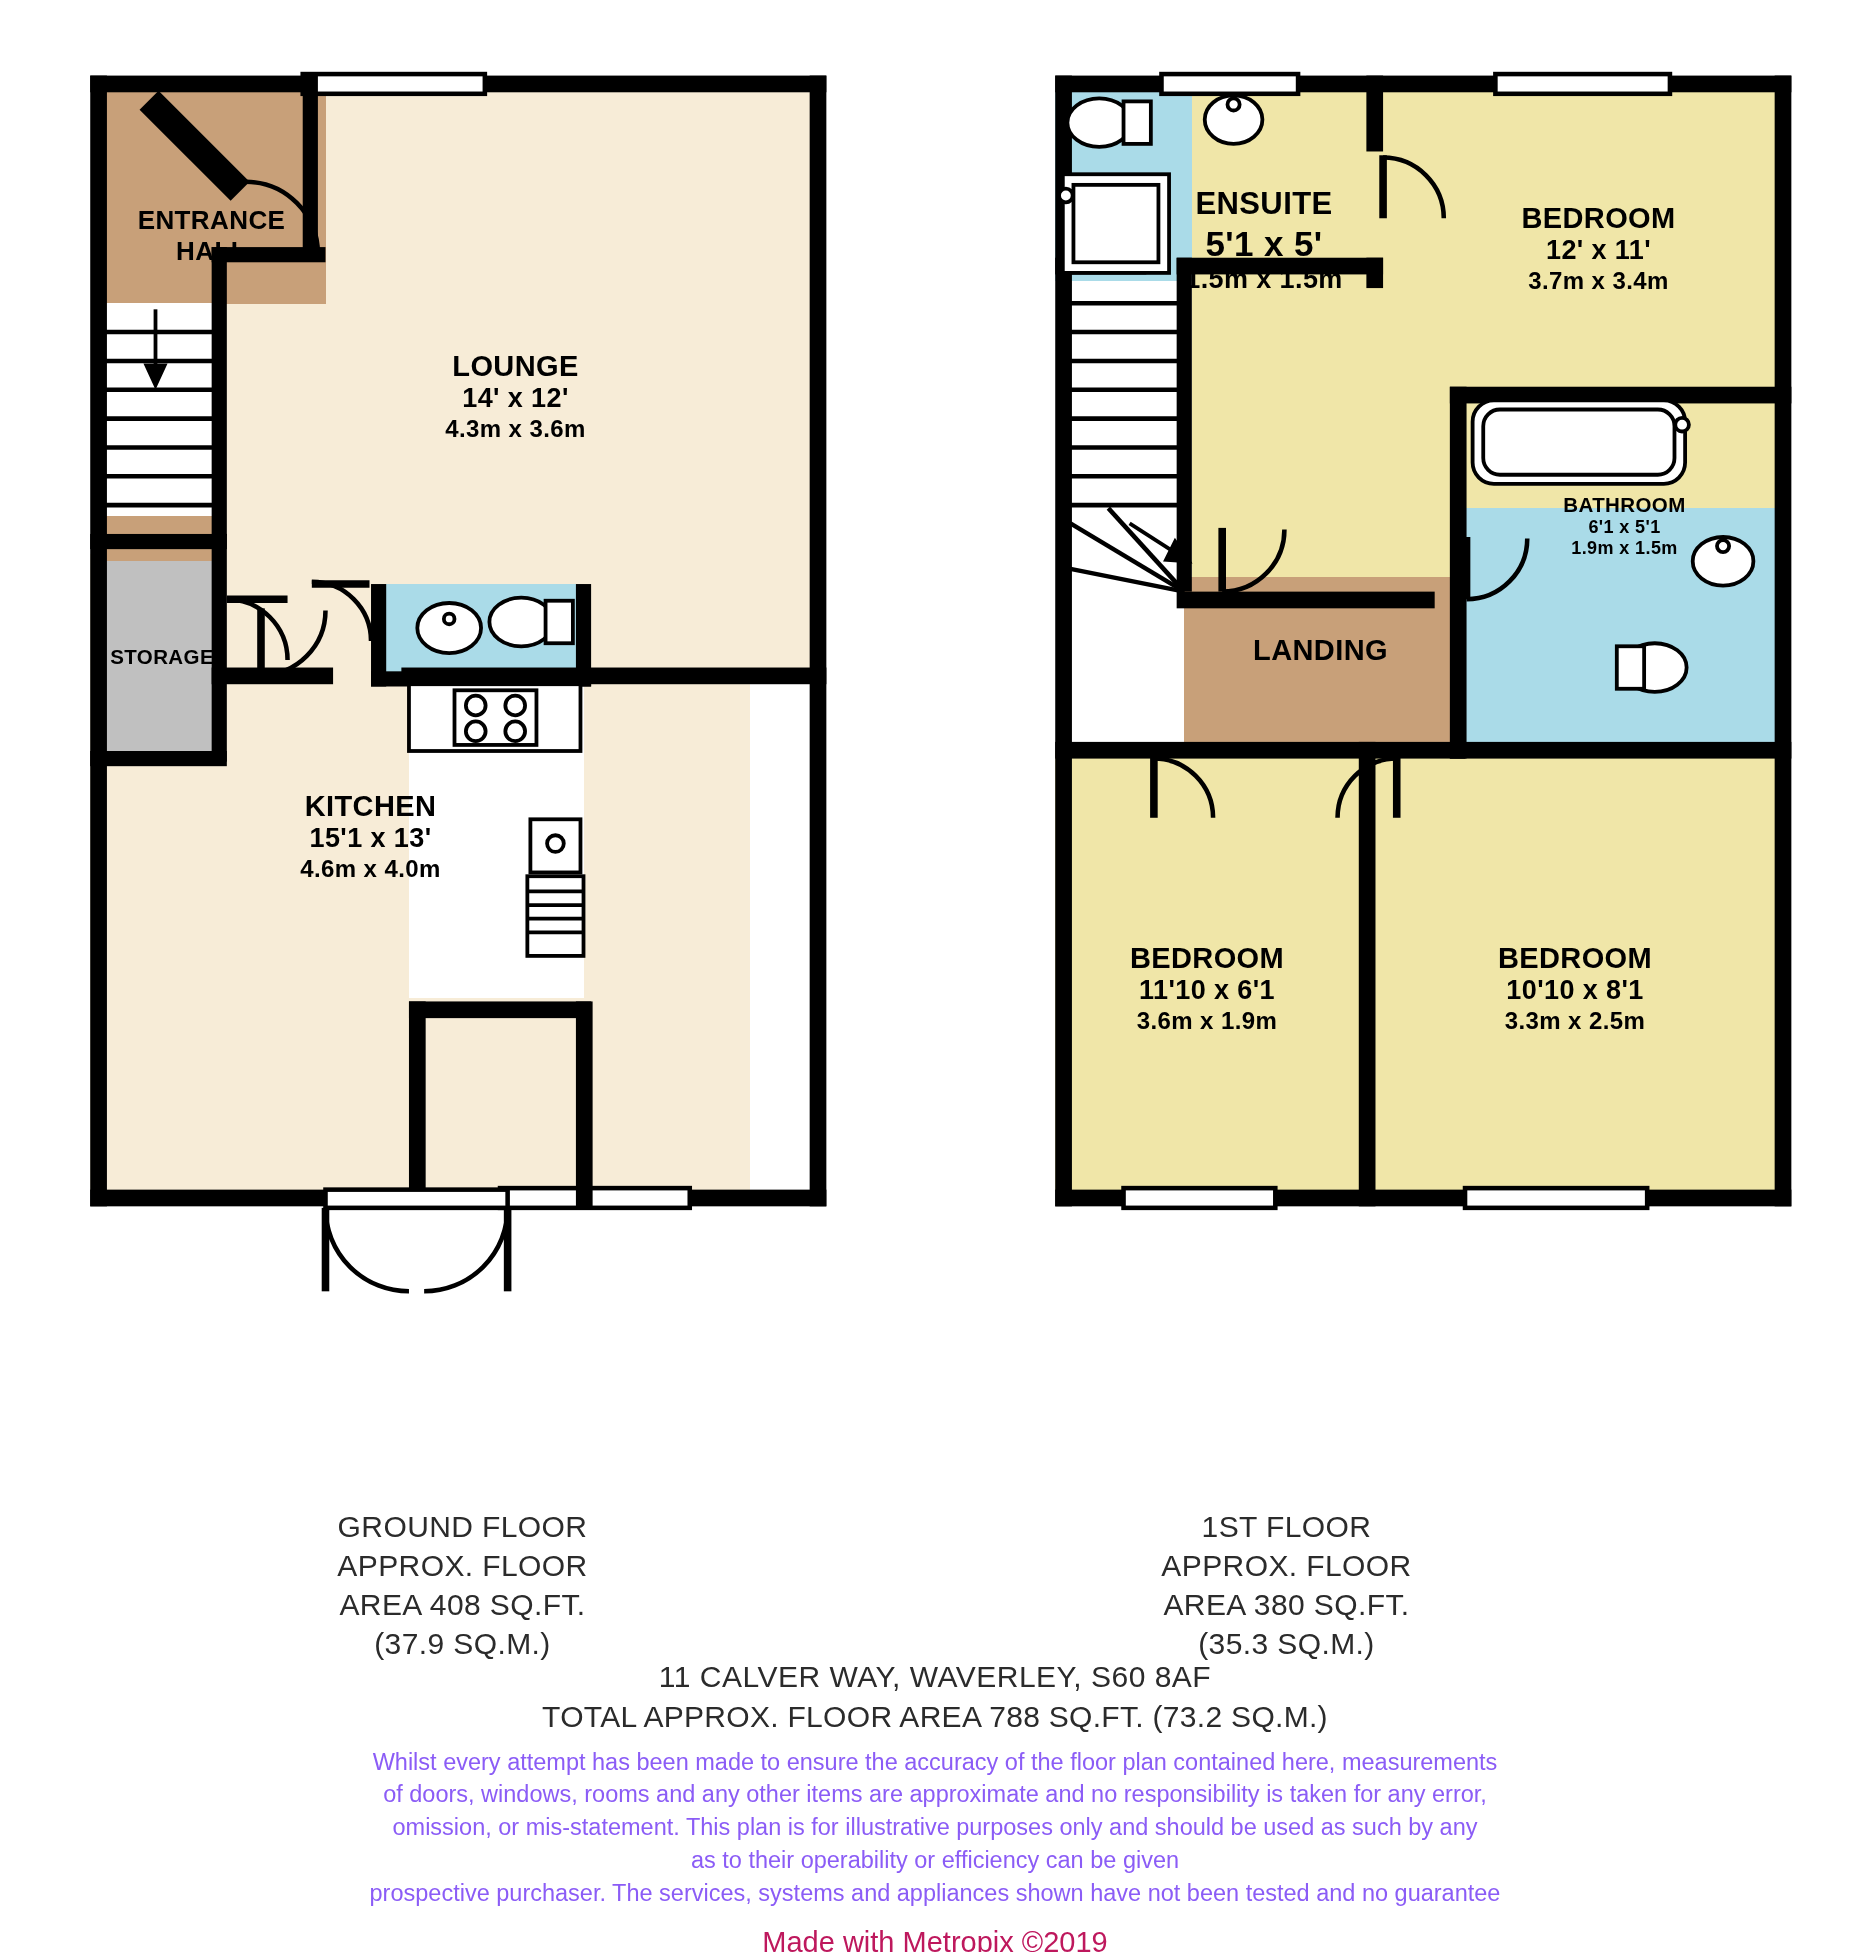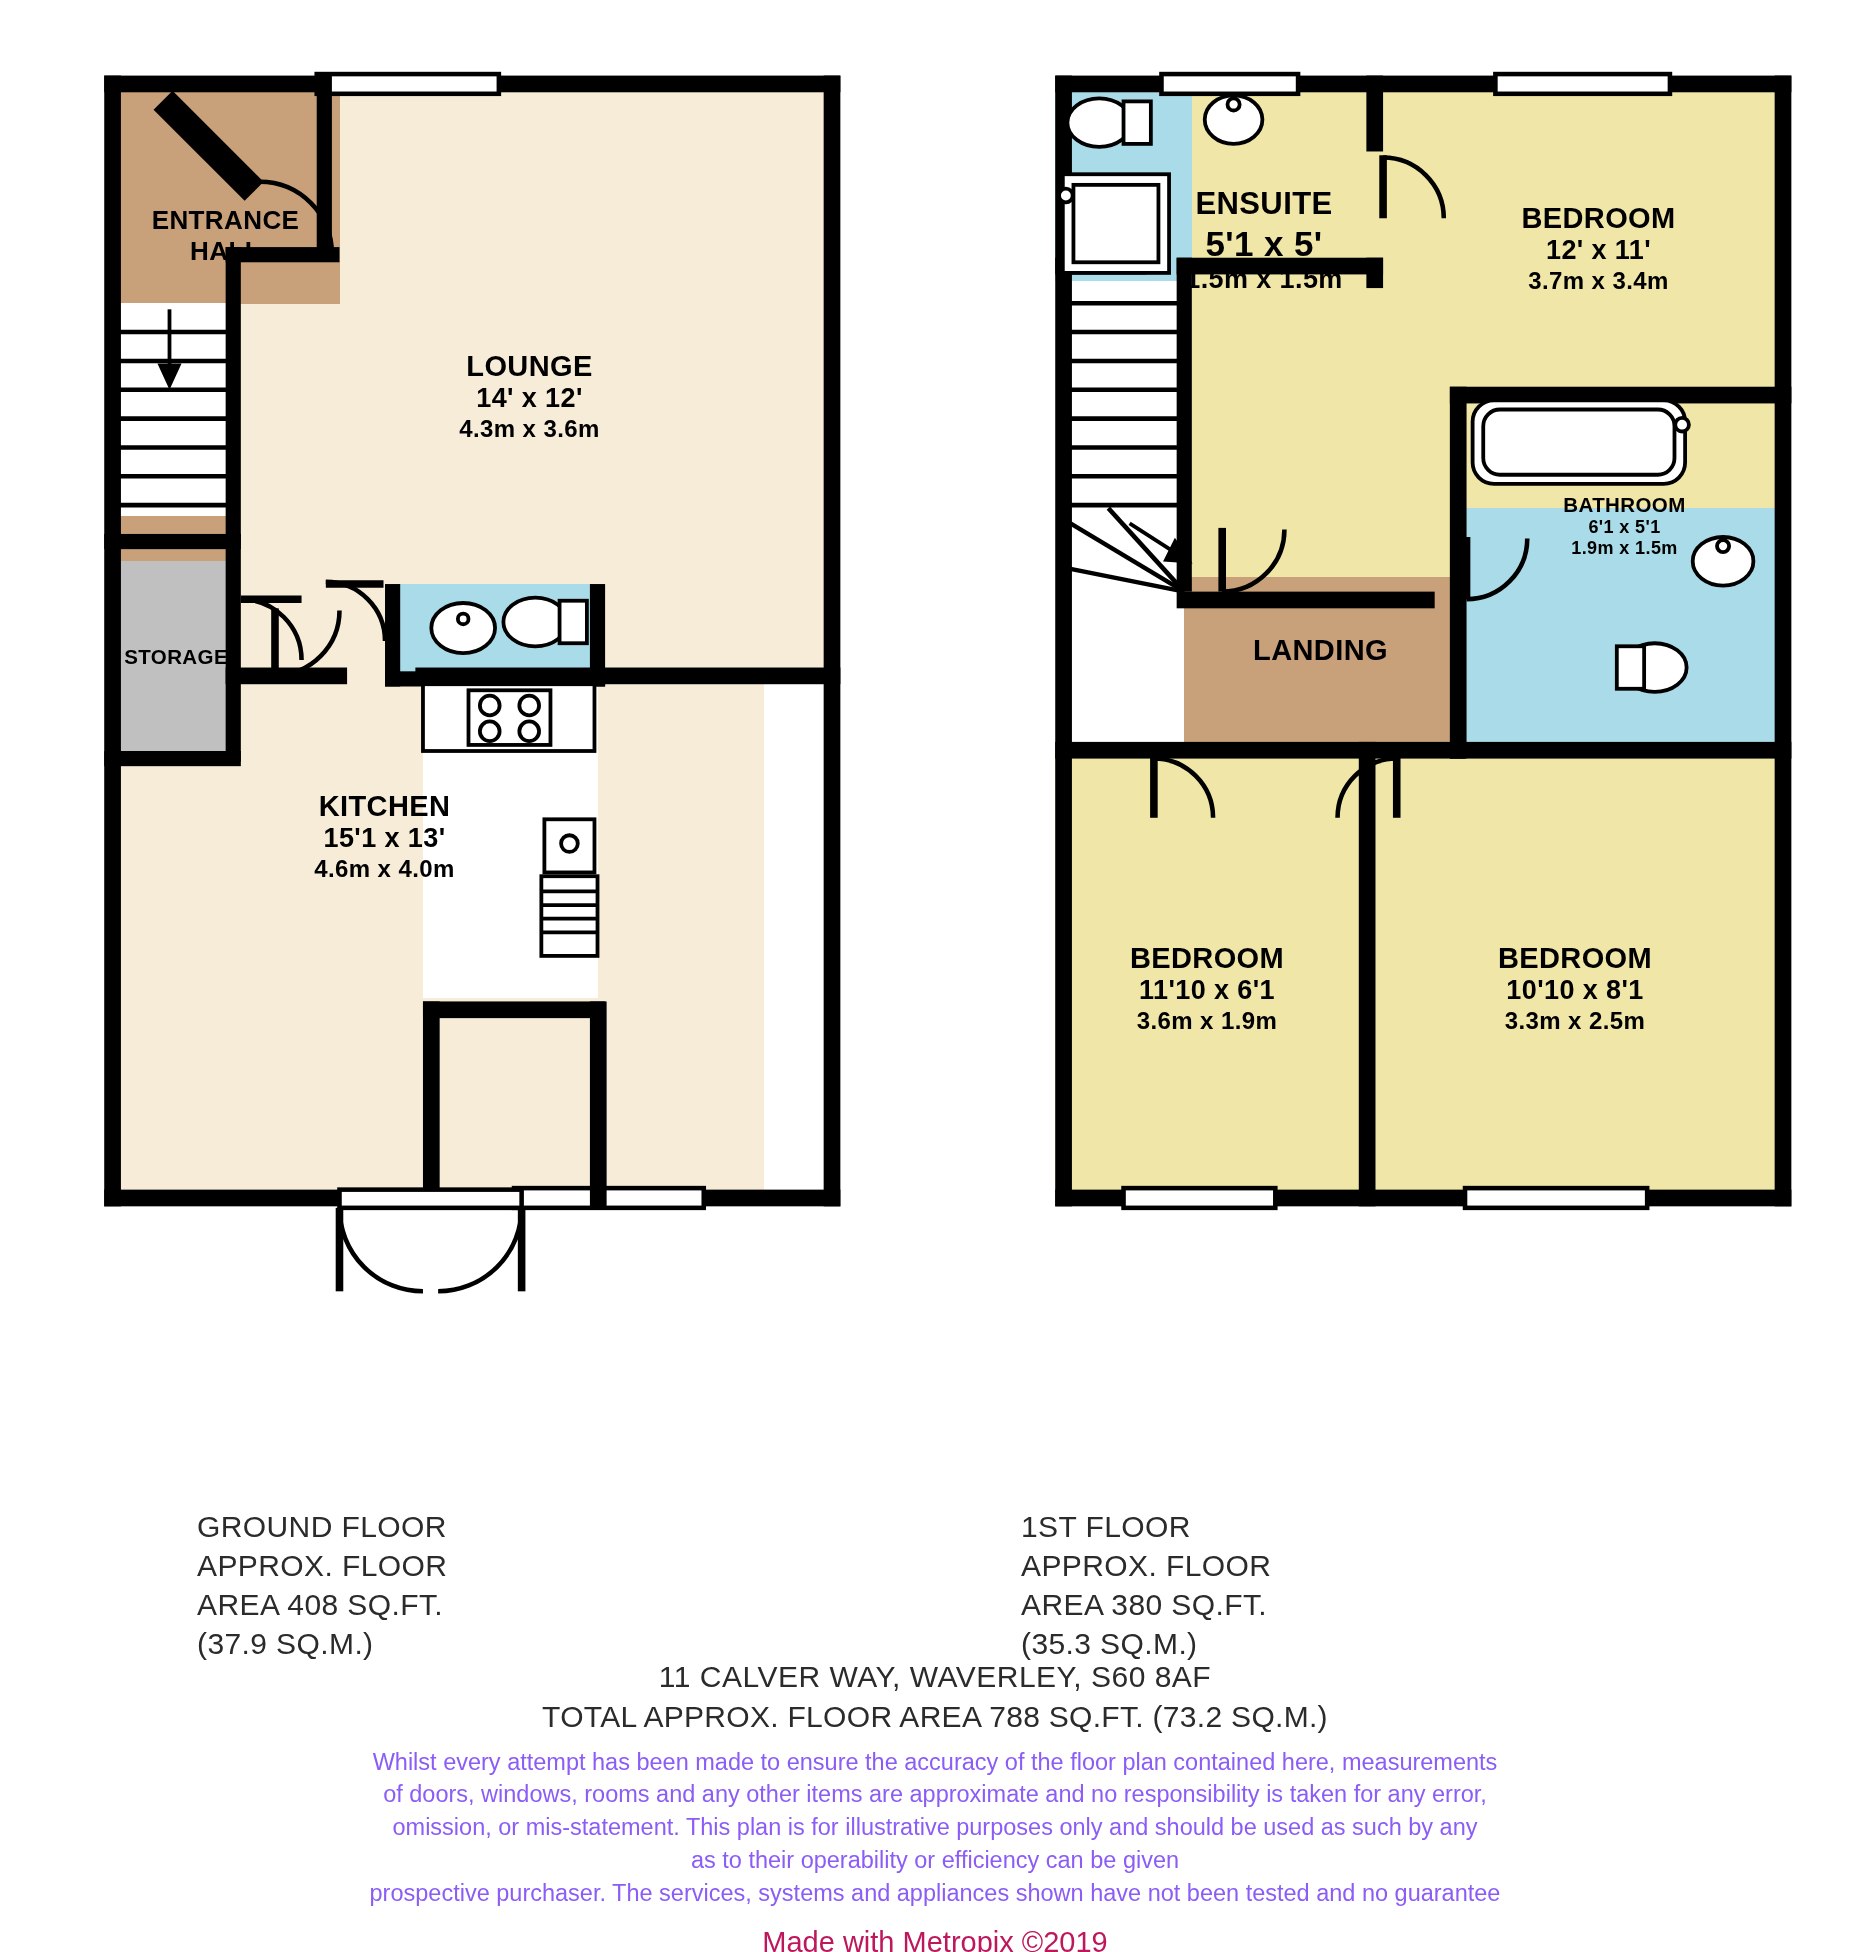--- a/index.html
+++ b/index.html
@@ -17,21 +17,21 @@
   }
   .plan-root {
     position: absolute;
     left: 0; top: 0;
     width: 1870px;
     height: 1952px;
   }
   .floor {
     position: absolute;
   }
-  #ground-floor { left: 89px; top: 68px; width: 759px; height: 1366px; }
+  #ground-floor { left: 75px; top: 68px; width: 759px; height: 1366px; }
   #first-floor  { left: 1040px; top: 68px; width: 759px; height: 1366px; }
   .room {
     position: absolute;
   }
   .fill-cream { background: #f7ecd7; }
   .fill-yellow { background: #f0e6a8; }
   .fill-blue { background: #aadbe8; }
   .fill-tan { background: #c8a079; }
   .fill-grey { background: #c0c0c0; }
   .fill-white { background: #ffffff; }
@@ -64,20 +64,21 @@
   .footer {
     position: absolute;
     left: 0;
     top: 1480px;
     width: 1870px;
     text-align: center;
   }
   .floor-summary {
     position: absolute;
     width: 531px;
+    text-align: center;
     font-size: 30px;
     line-height: 1.30;
     color: #2b2b2b;
     letter-spacing: 0.4px;
   }
   #ground-summary { left: 197px; top: 1507px; }
   #first-summary  { left: 1021px; top: 1507px; }
   .floor-summary span { display: block; }
 
   .address-line {

